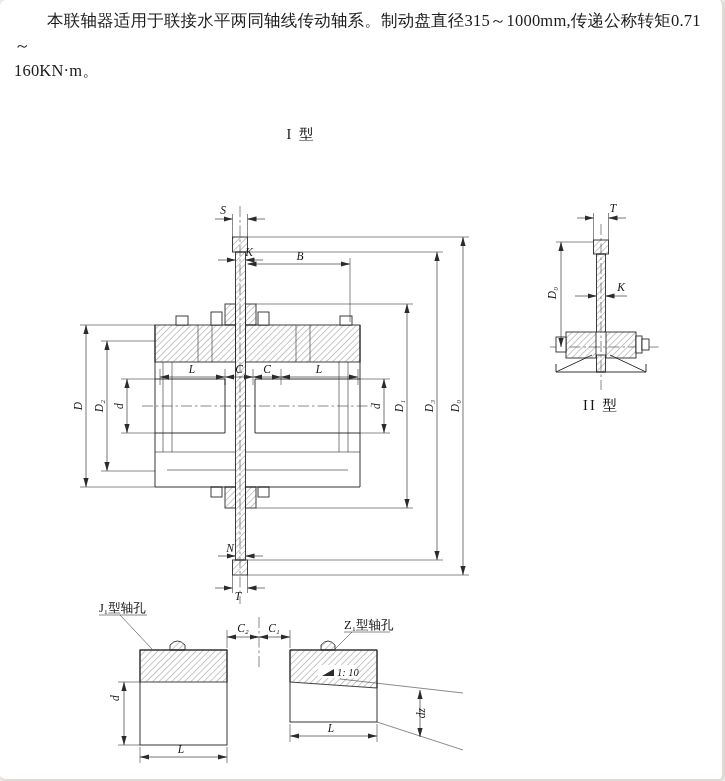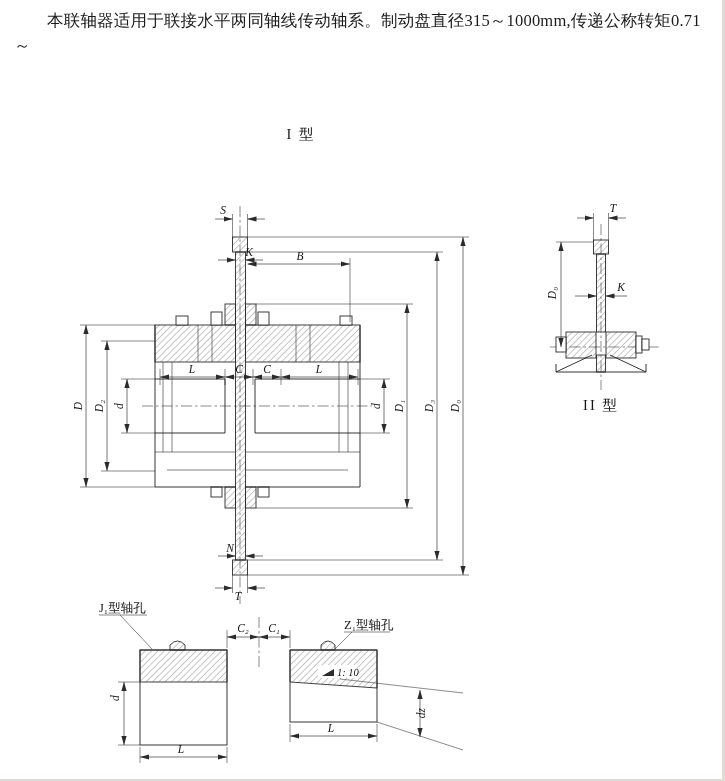--- a/index.html
+++ b/index.html
@@ -1,18 +1,18 @@
 <!DOCTYPE html>
 <html><head>
 <meta charset="utf-8">
 <style>
   html,body{margin:0;padding:0;background:#e9e9e6;}
   .page{position:relative;width:725px;height:781px;background:#ffffff;overflow:hidden;
         border-right:3px solid #dedad4;border-bottom:2px solid #dedad4;box-sizing:border-box;
-        font-family:"Liberation Serif",serif;}
+        font-family:"Liberation Serif",serif;border-radius:6px;}
   .para{position:absolute;left:14px;right:12px;top:8px;color:#1b1b1b;
         font-size:16.5px;line-height:25px;letter-spacing:0.2px;}
   .para .l1{text-indent:33px;}
   svg{position:absolute;left:0;top:0;}
   svg text{font-family:"Liberation Serif",serif;fill:#151515;}
   .dl{font-size:11.5px;font-style:italic;}
   .cn{font-size:12.5px;}
   .ttl{font-size:14.5px;letter-spacing:2px;}
   .tp{font-size:10.5px;font-style:italic;}
   .ln{fill:none;stroke:#2b2b2b;stroke-width:0.95;}
@@ -25,20 +25,21 @@
   .wht{fill:#ffffff;stroke:#2b2b2b;stroke-width:0.9;}
   .sol{fill:#2b2b2b;stroke:none;}
 </style>
 </head>
 <body>
 
 <div class="page">
 
   <div class="para">
     <div class="l1">本联轴器适用于联接水平两同轴线传动轴系。制动盘直径315～1000mm,传递公称转矩0.71～</div>
+    <div class="l2">160KN·m。</div>
   </div>
 
   <svg width="725" height="781" viewBox="0 0 725 781">
     <defs>
       <pattern id="hatch" width="4.5" height="4.5" patternUnits="userSpaceOnUse" patternTransform="rotate(45)">
         <line x1="0" y1="0" x2="0" y2="4.5" stroke="#55534f" stroke-width="0.65"></line>
       </pattern>
       <marker id="arw" viewBox="0 0 10 10" refX="10" refY="5" markerWidth="9" markerHeight="9" markerUnits="userSpaceOnUse" orient="auto-start-reverse">
         <path d="M0,2.1 L10,5 L0,7.9 Z" fill="#2b2b2b"></path>
       </marker>

